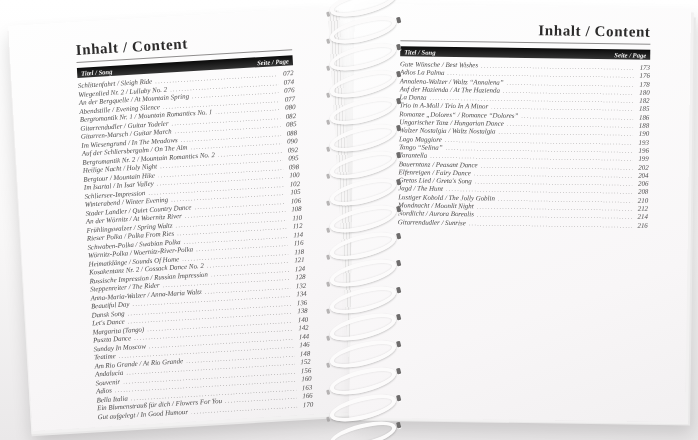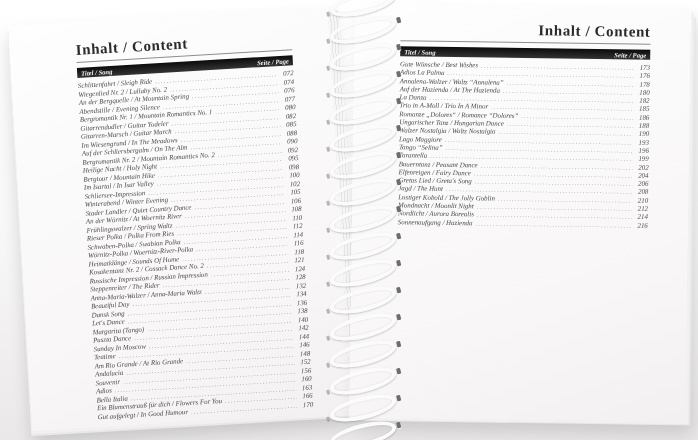--- a/index.html
+++ b/index.html
@@ -361,21 +361,21 @@
             <span class="toc-title">Mondnacht / Moonlit Night</span>
             <span class="leader"></span>
             <span class="toc-page">212</span>
           </div>
           <div class="toc-row">
             <span class="toc-title">Nordlicht / Aurora Borealis</span>
             <span class="leader"></span>
             <span class="toc-page">214</span>
           </div>
           <div class="toc-row">
-            <span class="toc-title">Sonnenaufgang / Hazienda</span>
+            <span class="toc-title">Gitarrendudler / Sunrise</span>
             <span class="leader"></span>
             <span class="toc-page">216</span>
           </div>
         </div>
     </div>
   </div>
 
   <div class="coil">
       <div class="coil-loop" style="top: 0px;"></div>
       <div class="coil-loop" style="top: 27px;"></div>

